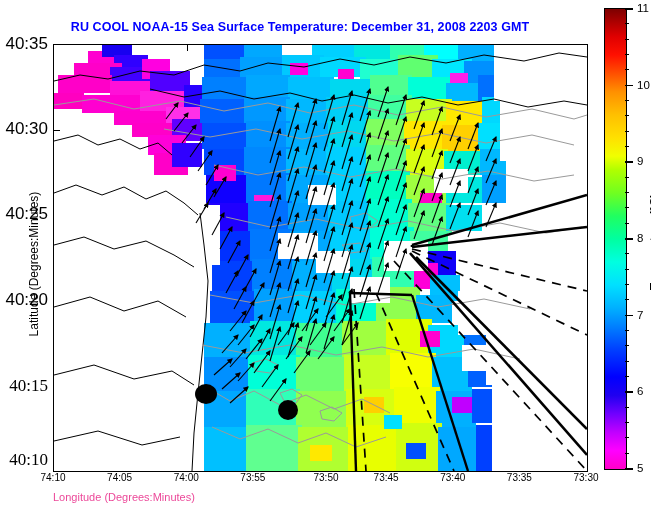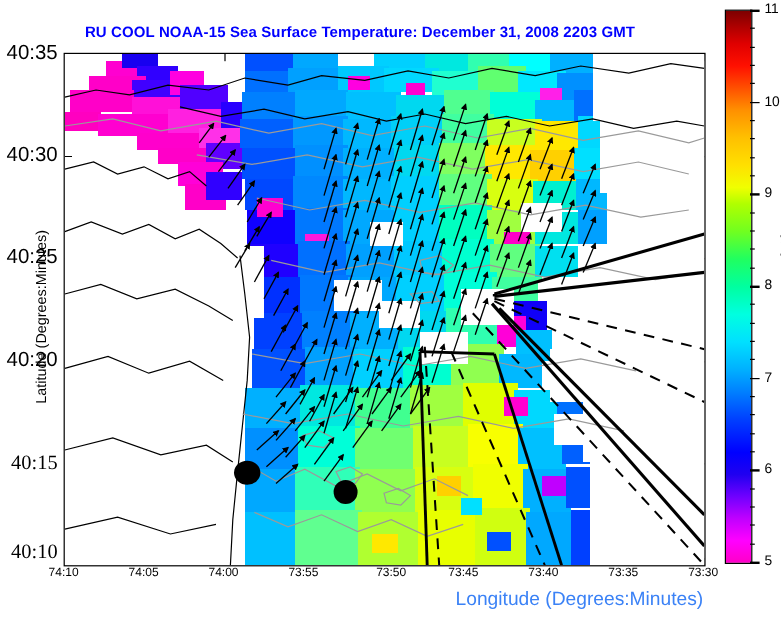--- a/index.html
+++ b/index.html
@@ -25,22 +25,22 @@
   .tk.bot{bottom:0;width:1px;height:6px;}
   .tk.top{top:0;width:1px;height:6px;}
   .tk.lft{left:0;height:1px;width:6px;}
   .tk.rgt{right:0;height:1px;width:6px;}
 
   
   .xlab{position:absolute;top:472px;font-size:10px;color:#000;
         transform:translateX(-50%);white-space:nowrap;}
   .ylab{position:absolute;left:48px;font-size:17px;color:#000;
         transform:translate(-100%,-50%);white-space:nowrap;}
-  #xtitle{position:absolute;top:491px;left:53px;width:533px;text-align:right;
-          font-size:16px;color:#3b82f6;}
+  #xtitle{position:absolute;top:491px;left:53px;width:533px;text-align:left;
+          font-size:11px;color:#ec4899;}
   #ytitle{position:absolute;left:-86px;top:257px;width:240px;text-align:center;
           font-size:12px;color:#000;transform:rotate(-90deg);}
 
   
   #cbar{position:absolute;left:604px;top:8px;width:21px;height:460px;
         border:1.5px solid #000;
         background:linear-gradient(to top,
           #ff00c8 0%, #ff00ff 4%, #c000ff 8%, #7000ff 12%, #2000f0 16%,
           #0000ff 20%, #0040ff 26%, #0080ff 31%, #00b0ff 35%,
           #00e0ff 40%, #00ffe0 45%, #00ffa0 50%, #20ff60 55%,

